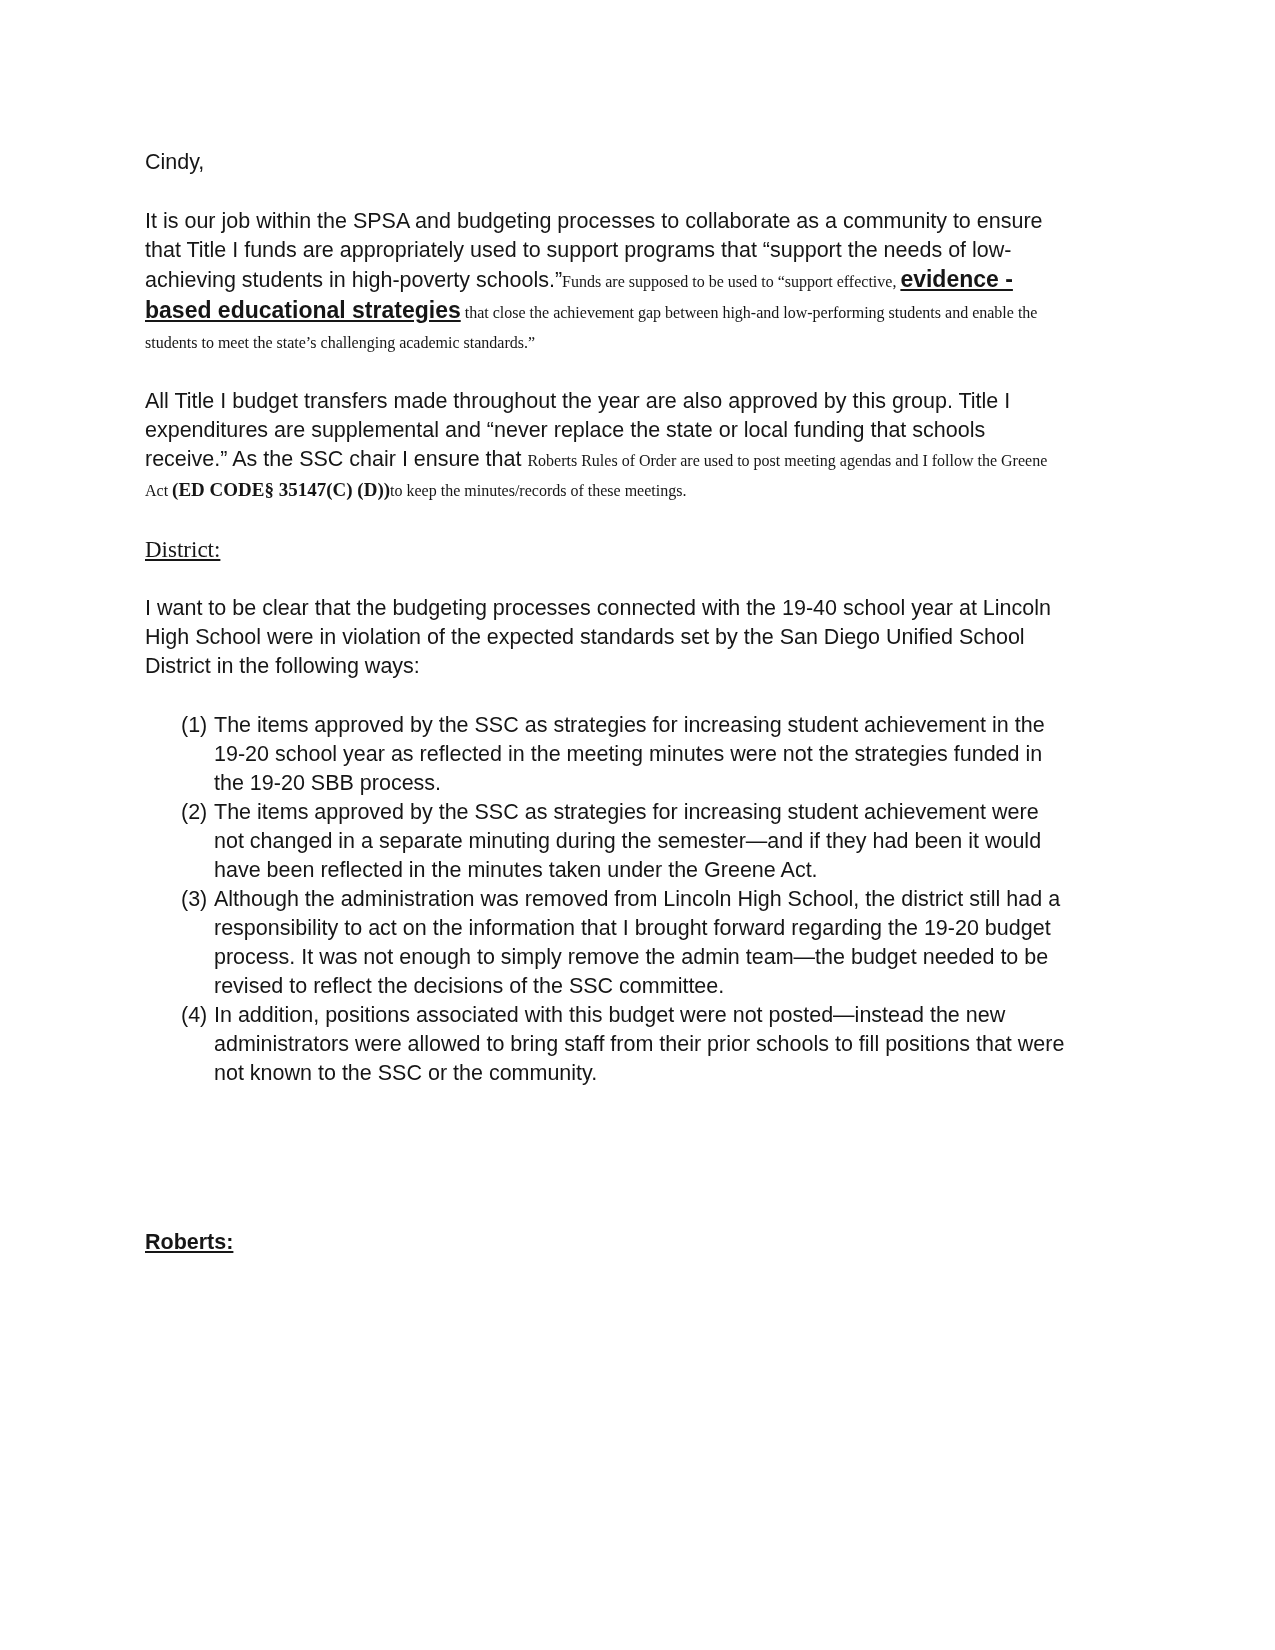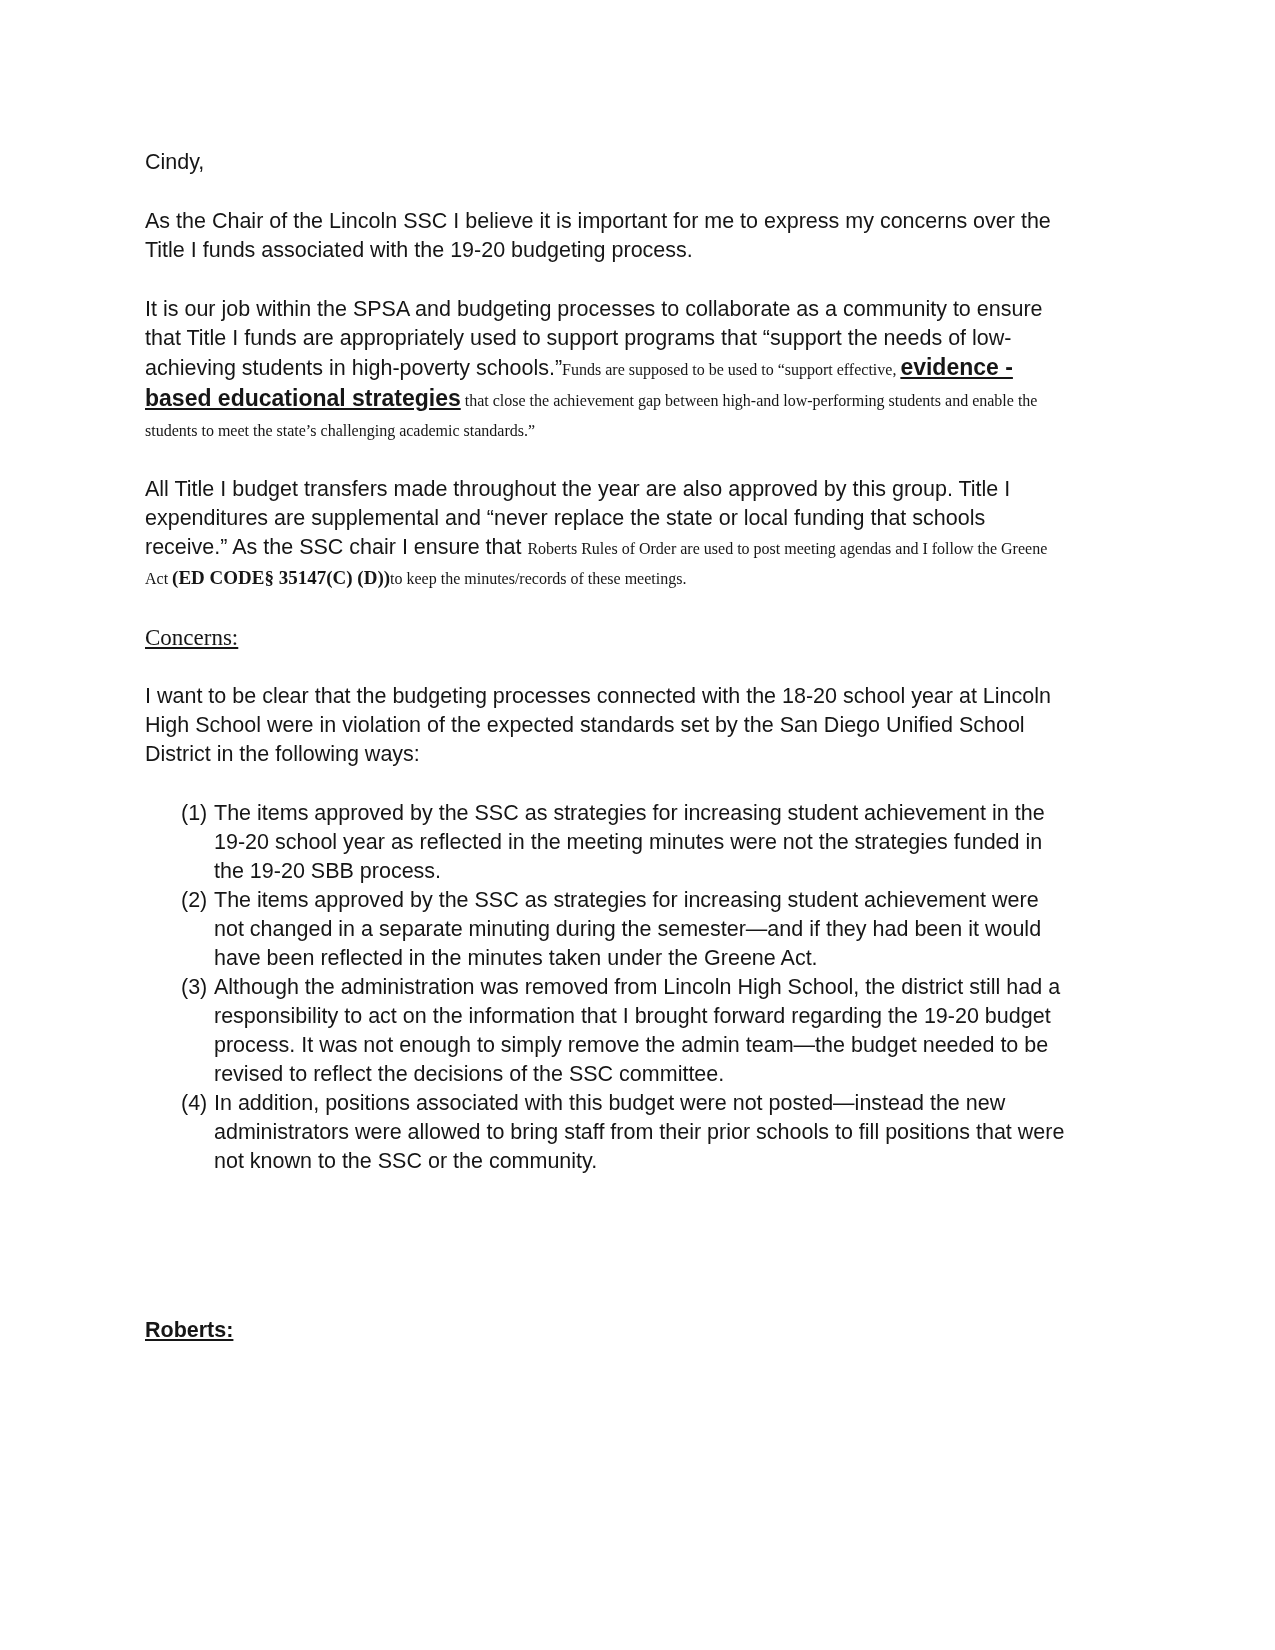--- a/index.html
+++ b/index.html
@@ -68,30 +68,29 @@
   }
 </style>
 </head>
 <body>
 
 <div class="page">
   <div class="content">
 
     <p class="para">Cindy,</p>
 
-    <p class="para">As the Chair of the Lincoln SSC I believe it is important for me to express my concerns over the Title I funds associated with the 19-20 budgeting process.</p>
 
 
     <p class="para"><span>It is our job within the SPSA and budgeting processes to collaborate as a community to ensure that Title I funds are appropriately used to support programs that “support the needs of low-achieving students in high-poverty schools.”</span><span class="serif">Funds are supposed to be used to “support effective, </span><span class="serif-bold-underline">evidence -based educational strategies</span><span class="serif"> that close the achievement gap between high-and low-performing students and enable the students to meet the state’s challenging academic standards.”</span></p>
 
     <p class="para"><span>All Title I budget transfers made throughout the year are also approved by this group. Title I expenditures are supplemental and “never replace the state or local funding that schools receive.” As the SSC chair I ensure that </span><span class="serif">Roberts Rules of Order are used to post meeting agendas and I follow the Greene Act </span><span class="serif-bold">(ED CODE§ 35147(C) (D))</span><span class="serif">to keep the minutes/records of these meetings.</span></p>
 
-    <p class="heading-serif">Concerns:</p>
+    <p class="heading-serif">District:</p>
 
-    <p class="para">I want to be clear that the budgeting processes connected with the 18-20 school year at Lincoln High School were in violation of the expected standards set by the San Diego Unified School District in the following ways:</p>
+    <p class="para">I want to be clear that the budgeting processes connected with the 19-40 school year at Lincoln High School were in violation of the expected standards set by the San Diego Unified School District in the following ways:</p>
 
     <div class="numbered-list">
       <div class="list-item">
         <span class="num">(1)</span>
         <span>The items approved by the SSC as strategies for increasing student achievement in the 19-20 school year as reflected in the meeting minutes were not the strategies funded in the 19-20 SBB process.</span>
       </div>
       <div class="list-item">
         <span class="num">(2)</span>
         <span>The items approved by the SSC as strategies for increasing student achievement were not changed in a separate minuting during the semester—and if they had been it would have been reflected in the minutes taken under the Greene Act.</span>
       </div>

